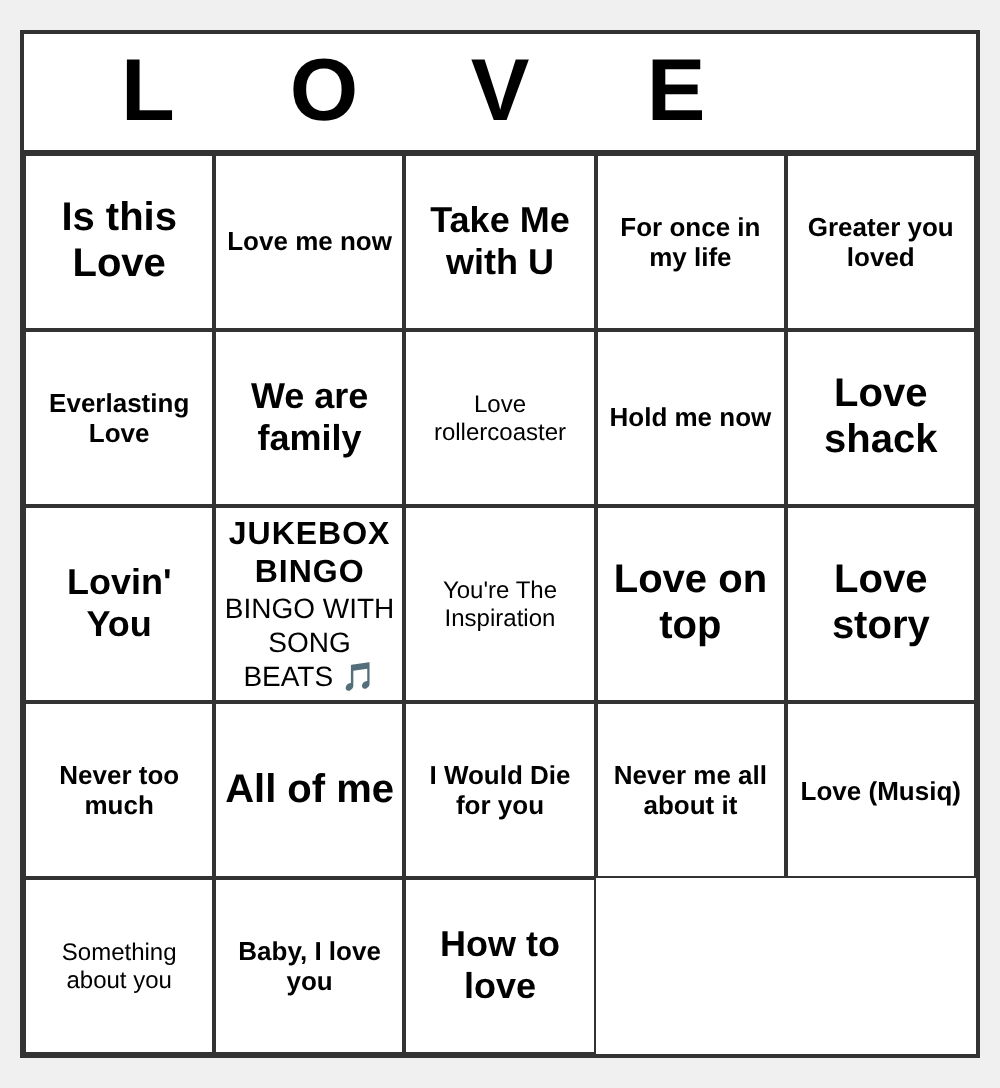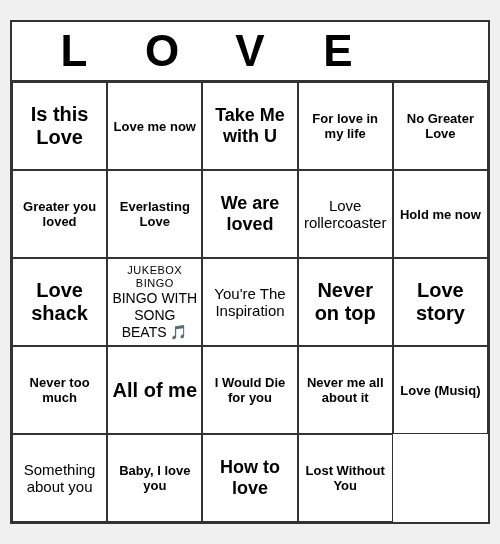--- a/index.html
+++ b/index.html
@@ -53,33 +53,33 @@
     }
     .bingo-cell.large {
       font-size: 20px;
       font-weight: bold;
     }
     .bingo-cell.medium {
       font-size: 18px;
       font-weight: bold;
     }
     .bingo-cell.small {
-      font-size: 15px;
+      font-size: 12px;
       font-weight: normal;
     }
     .jukebox-cell {
       font-size: 9px;
       font-weight: bold;
       text-align: center;
       line-height: 1.2;
       color: #000;
     }
     .jukebox-cell .brand {
-      font-size: 11px;
-      font-weight: 400;
+      font-size: 16px;
+      font-weight: 700;
       letter-spacing: 0.5px;
     }
     .jukebox-cell .tagline {
       font-size: 14px;
       font-weight: normal;
     }
   </style>
 </head>
 <body>
 
@@ -89,45 +89,44 @@
     <div class="bingo-header-letter">O</div>
     <div class="bingo-header-letter">V</div>
     <div class="bingo-header-letter">E</div>
     <div class="bingo-header-letter"></div>
   </div>
   <div class="bingo-grid">
 
     <div class="bingo-cell large">Is this Love</div>
     <div class="bingo-cell normal">Love me now</div>
     <div class="bingo-cell medium">Take Me with U</div>
-    <div class="bingo-cell normal">For love in my life</div>
-    <div class="bingo-cell normal">No Greater Love</div>
+    <div class="bingo-cell normal">For once in my life</div>
 
     <div class="bingo-cell normal">Greater you loved</div>
     <div class="bingo-cell normal">Everlasting Love</div>
-    <div class="bingo-cell medium">We are loved</div>
+    <div class="bingo-cell medium">We are family</div>
     <div class="bingo-cell small">Love rollercoaster</div>
     <div class="bingo-cell normal">Hold me now</div>
 
     <div class="bingo-cell large">Love shack</div>
+    <div class="bingo-cell medium">Lovin' You</div>
     <div class="bingo-cell">
       <div class="jukebox-cell">
         <div class="brand">JUKEBOX BINGO</div>
         <div class="tagline">BINGO WITH SONG BEATS 🎵</div>
       </div>
     </div>
     <div class="bingo-cell small">You're The Inspiration</div>
-    <div class="bingo-cell large">Never on top</div>
+    <div class="bingo-cell large">Love on top</div>
 
     <div class="bingo-cell large">Love story</div>
     <div class="bingo-cell normal">Never too much</div>
     <div class="bingo-cell large">All of me</div>
     <div class="bingo-cell normal">I Would Die for you</div>
     <div class="bingo-cell normal">Never me all about it</div>
 
     <div class="bingo-cell normal">Love (Musiq)</div>
     <div class="bingo-cell small">Something about you</div>
     <div class="bingo-cell normal">Baby, I love you</div>
     <div class="bingo-cell medium">How to love</div>
-    <div class="bingo-cell normal">Lost Without You</div>
 
   </div>
 </div>
 
 </body></html>

